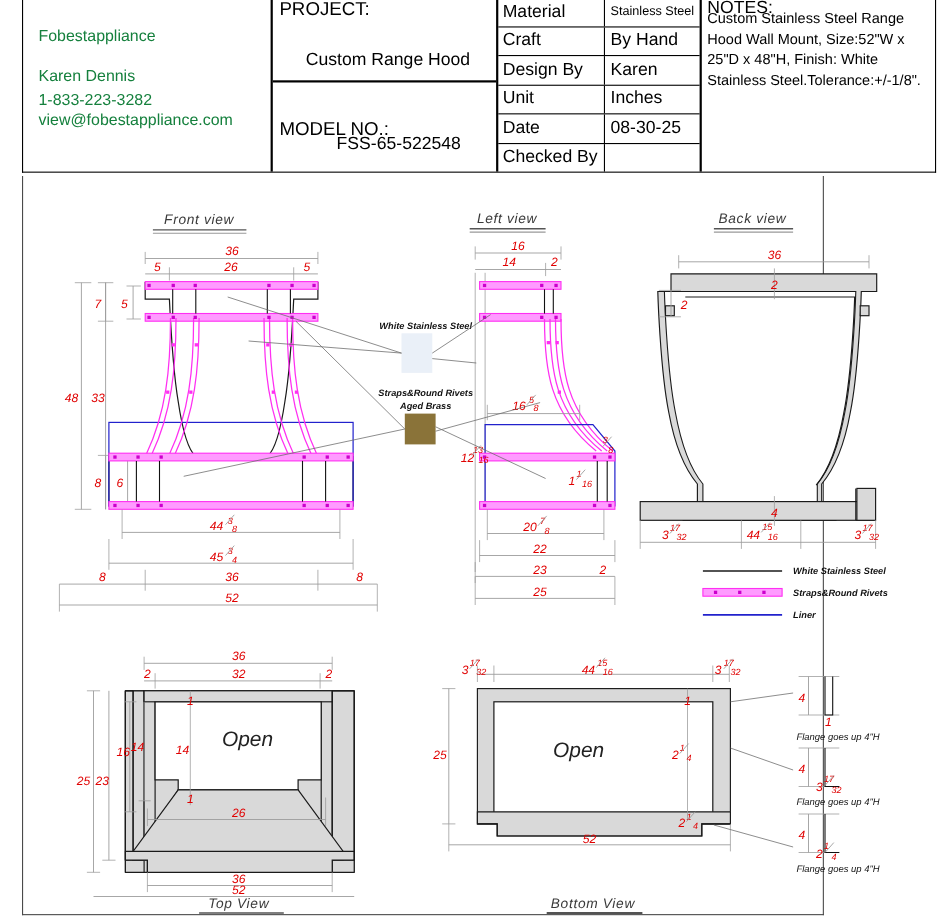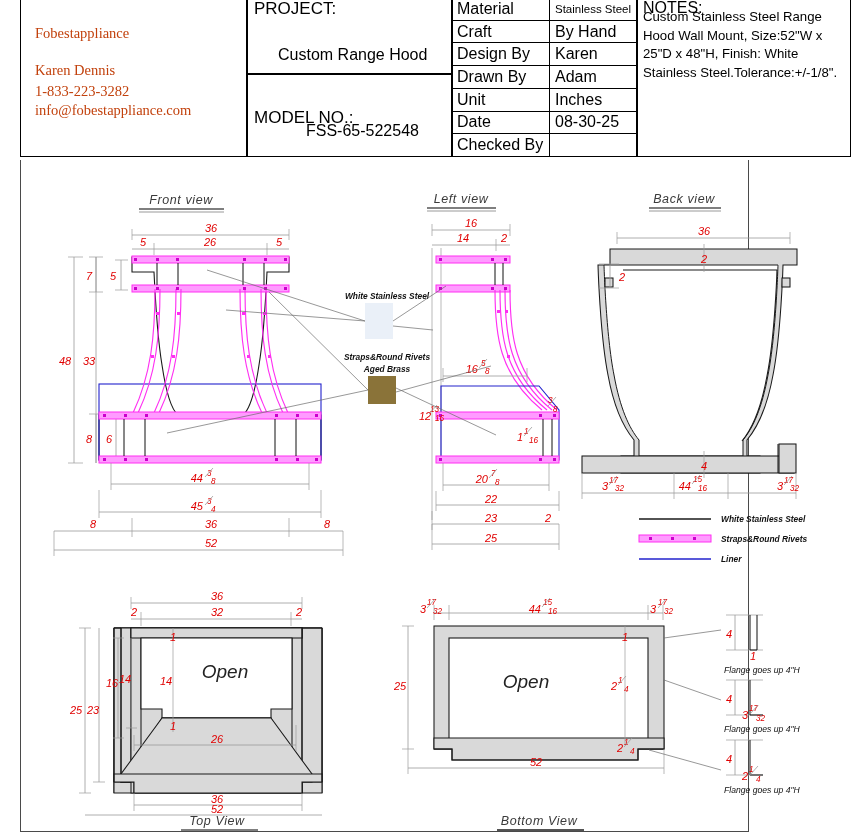--- a/index.html
+++ b/index.html
@@ -15,22 +15,22 @@
 
   
   .titleblock {
     position:absolute; left:20px; top:-2px; width:831px; height:159px;
     border:1px solid #000; border-top:none; border-left:1px solid #000;
     display:flex;
   }
   .tb-col { height:100%; position:relative; }
   .tb-company { width:227px; border-right:2px solid #000; padding:0; }
   .tb-company .line {
-    position:absolute; left:14px; font-size:14.5px; color:#c2410c; white-space:nowrap;
-    font-family:Liberation Serif, serif;
+    position:absolute; left:14px; font-size:14.5px; color:#15803d; white-space:nowrap;
+    font-family:Liberation Sans, sans-serif;
   }
   .tb-company .l1 { top:27px; }
   .tb-company .l2 { top:64px; }
   .tb-company .l3 { top:85px; }
   .tb-company .l4 { top:104px; }
 
   .tb-project { width:205px; border-right:2px solid #000; position:relative; }
   .tb-project .prj-label { position:absolute; left:6px; top:1px; font-size:17px; }
   .tb-project .prj-value { position:absolute; left:30px; top:48px; font-size:16px; }
   .tb-project .mdl-label { position:absolute; left:6px; top:78px; font-size:17px;margin-top:32px; }
@@ -78,21 +78,21 @@
 <body>
 
 <div id="page">
 
   <div class="titleblock">
 
     <div class="tb-col tb-company">
       <div class="line l1">Fobestappliance</div>
       <div class="line l2">Karen Dennis</div>
       <div class="line l3">1-833-223-3282</div>
-      <div class="line l4">info@fobestappliance.com</div>
+      <div class="line l4">view@fobestappliance.com</div>
     </div>
 
     <div class="tb-col tb-project">
       <div class="prj-label">PROJECT:</div>
       <div class="prj-value">Custom Range Hood</div>
       <div class="hsep"></div>
       <div class="mdl-label">MODEL NO.:</div>
       <div class="mdl-value">FSS-65-522548</div>
     </div>
 
@@ -101,24 +101,20 @@
         <div class="tb-key">Material</div>
         <div class="tb-val small">Stainless Steel</div>
       </div>
       <div class="tb-row">
         <div class="tb-key">Craft</div>
         <div class="tb-val">By Hand</div>
       </div>
       <div class="tb-row">
         <div class="tb-key">Design By</div>
         <div class="tb-val">Karen</div>
-      </div>
-      <div class="tb-row">
-        <div class="tb-key">Drawn By</div>
-        <div class="tb-val">Adam</div>
       </div>
       <div class="tb-row">
         <div class="tb-key">Unit</div>
         <div class="tb-val">Inches</div>
       </div>
       <div class="tb-row">
         <div class="tb-key">Date</div>
         <div class="tb-val">08-30-25</div>
       </div>
       <div class="tb-row">

